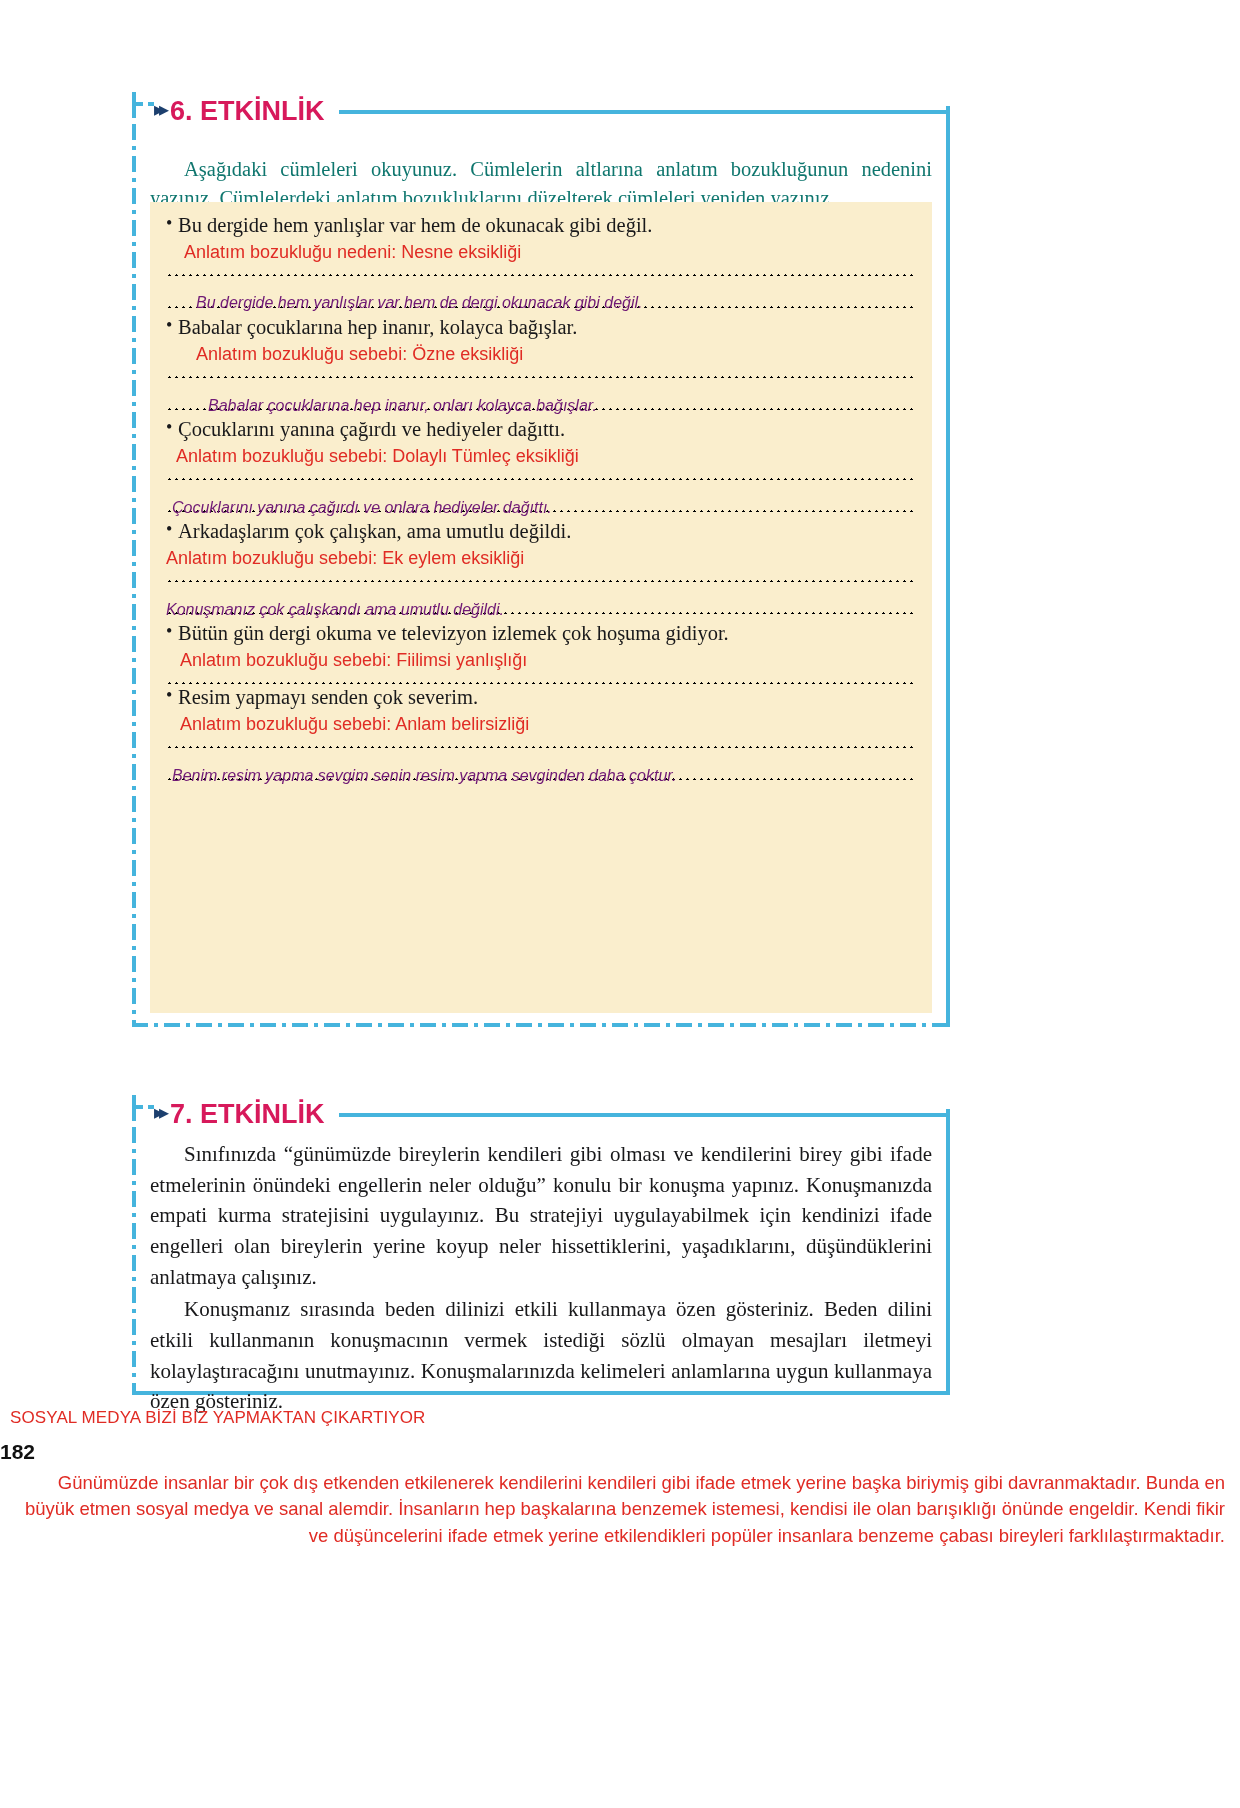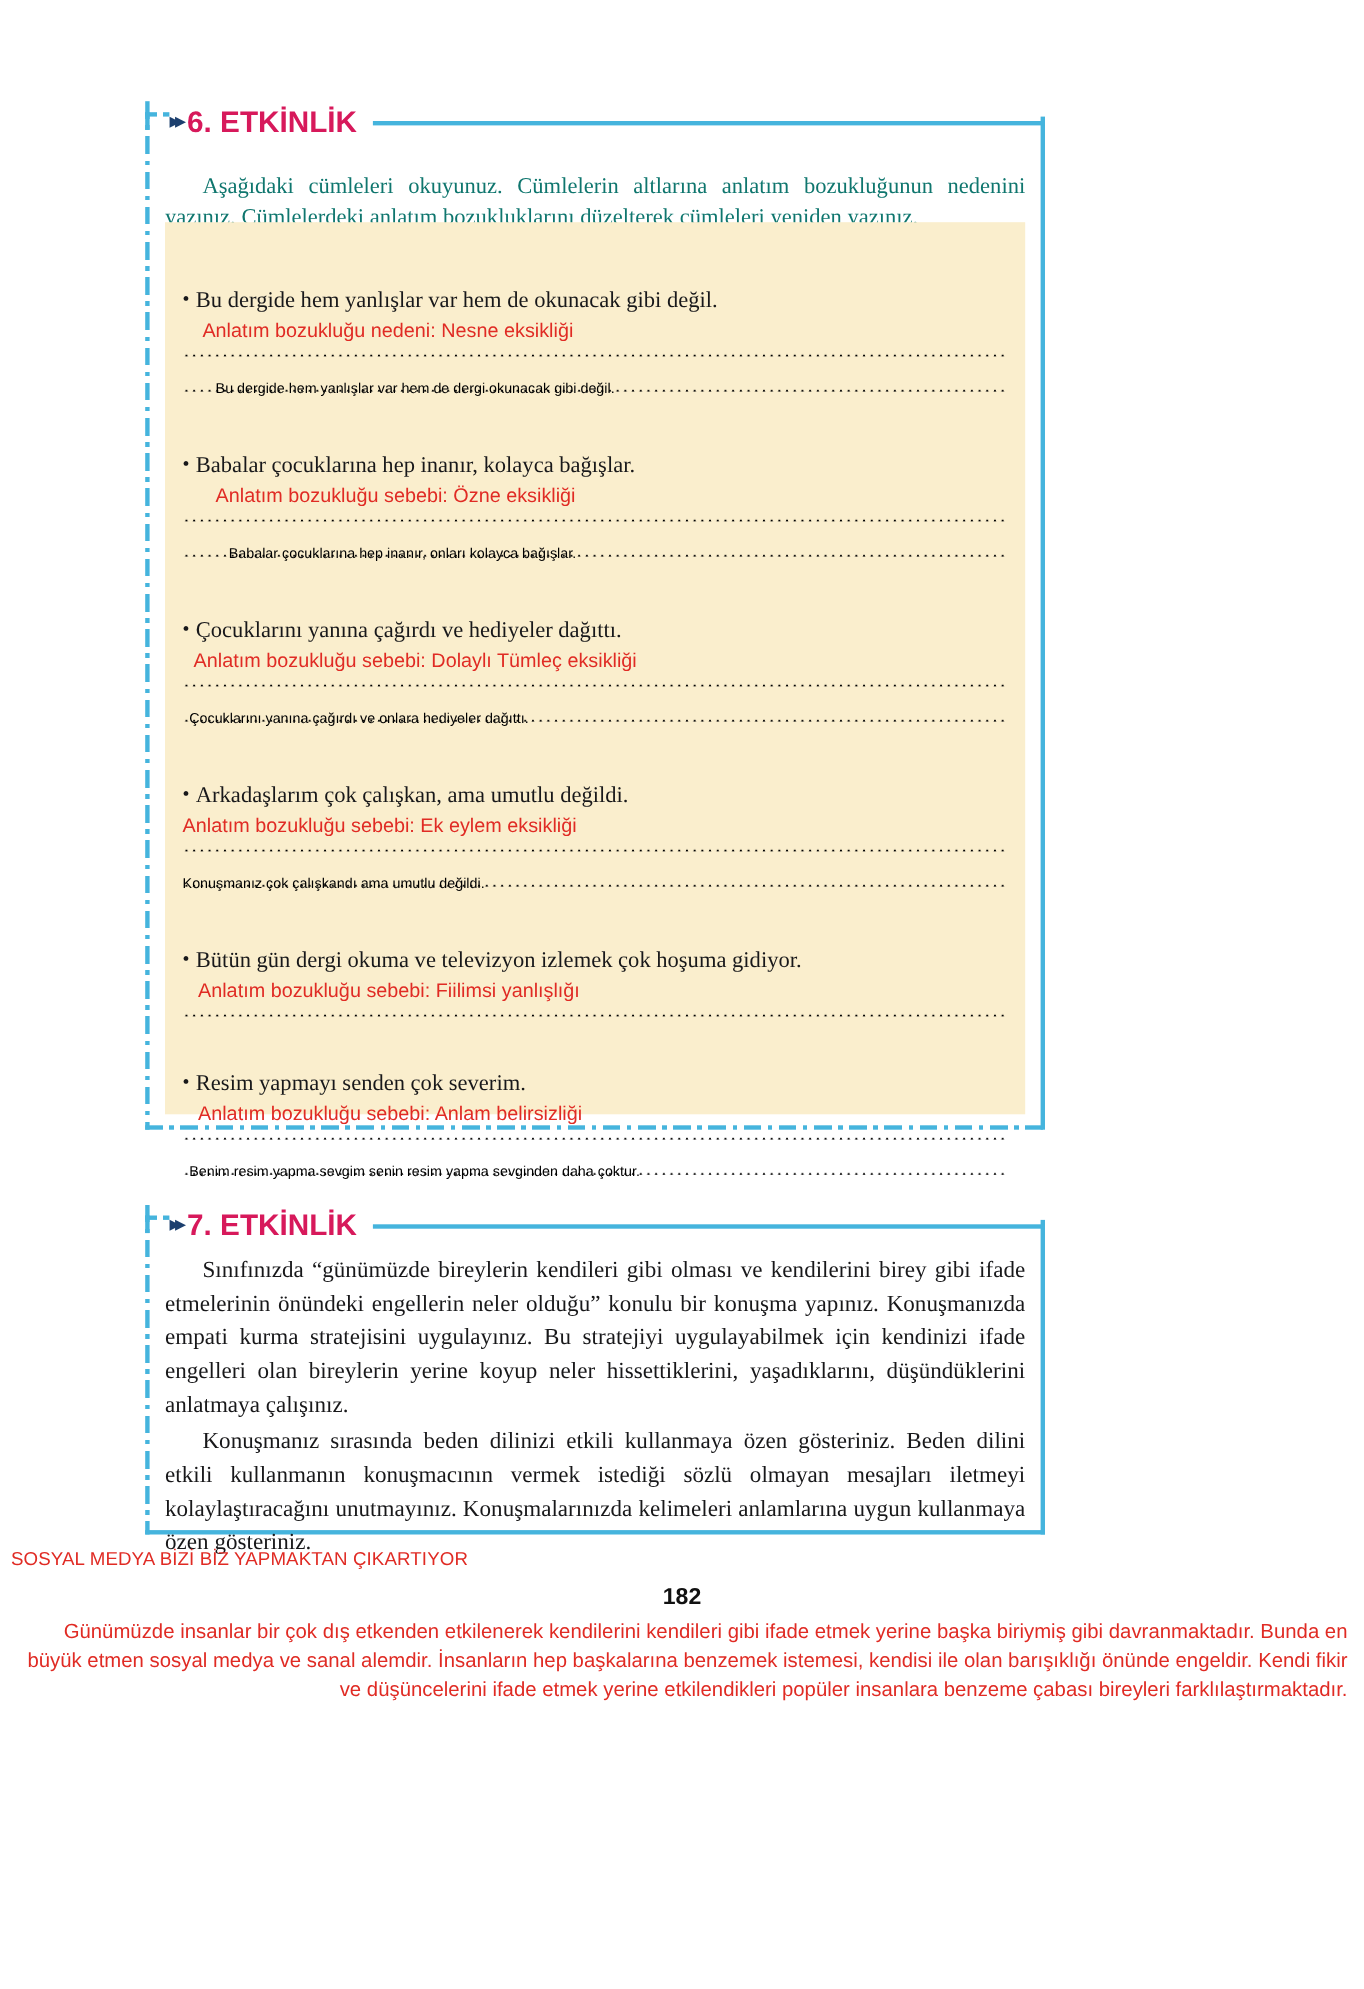--- a/index.html
+++ b/index.html
@@ -100,21 +100,21 @@
   
   .answer-panel {
     position: absolute;
     left: 18px; right: 18px;
     top: 110px;
     bottom: 14px;
     background: #faeecd;
     padding: 10px 16px 6px 16px;
   }
 
-  .qitem { position: relative; margin-top: 48px; }
+  .qitem { position: relative; }
 
   .q-sentence {
     font-size: 20.5px;
     color: #18181a;
     line-height: 1.35;
     padding-left: 12px;
     position: relative;
     white-space: nowrap;
   }
   .q-sentence::before {
@@ -150,25 +150,26 @@
   }
   .answer-row .dotline2 {
     position: absolute; left: 0; right: 0; bottom: 6px; height: 10px;
     background-image: radial-gradient(#000 0 1.1px, transparent 1.4px);
     background-size: 7px 10px;
     background-position: 0 5px;
     background-repeat: repeat-x;
   }
   .answer-text {
     position: absolute; bottom: 2px;
-    color: #000000;
-    font-family: "Liberation Sans", sans-serif;
-    font-size: 13px;
+    color: #701a75;
+    font-family: "Liberation Sans", sans-serif;
+    font-size: 16px;
     line-height: 1.1;
     white-space: nowrap;
+    font-style: italic;
   }
 
   
   .act7-body {
     position: absolute; left: 18px; right: 18px; top: 44px;
     font-size: 21px; line-height: 1.46;
     text-align: justify; color: #18181a;
   }
   .act7-body p { margin: 0; text-indent: 34px; }
   .act7-body p + p { margin-top: 2px; }
@@ -176,21 +177,20 @@
   
   #footer-title {
     position: absolute; left: 10px; top: 1408px;
     color: #e02b24;
     font-family: "Liberation Sans", sans-serif;
     font-size: 17px; font-weight: normal;
     letter-spacing: 0.1px;
   }
   #page-number {
     position: absolute; left: 0; right: 0; top: 1440px;
-    text-align: center;
     font-family: "Liberation Sans", sans-serif;
     font-weight: bold; font-size: 21px; color: #111;
   }
   #footer-body {
     position: absolute; left: 10px; top: 1470px; width: 1215px;
     color: #e02b24;
     font-family: "Liberation Sans", sans-serif;
     font-size: 18.5px;
     line-height: 1.42;
     text-align: right;

